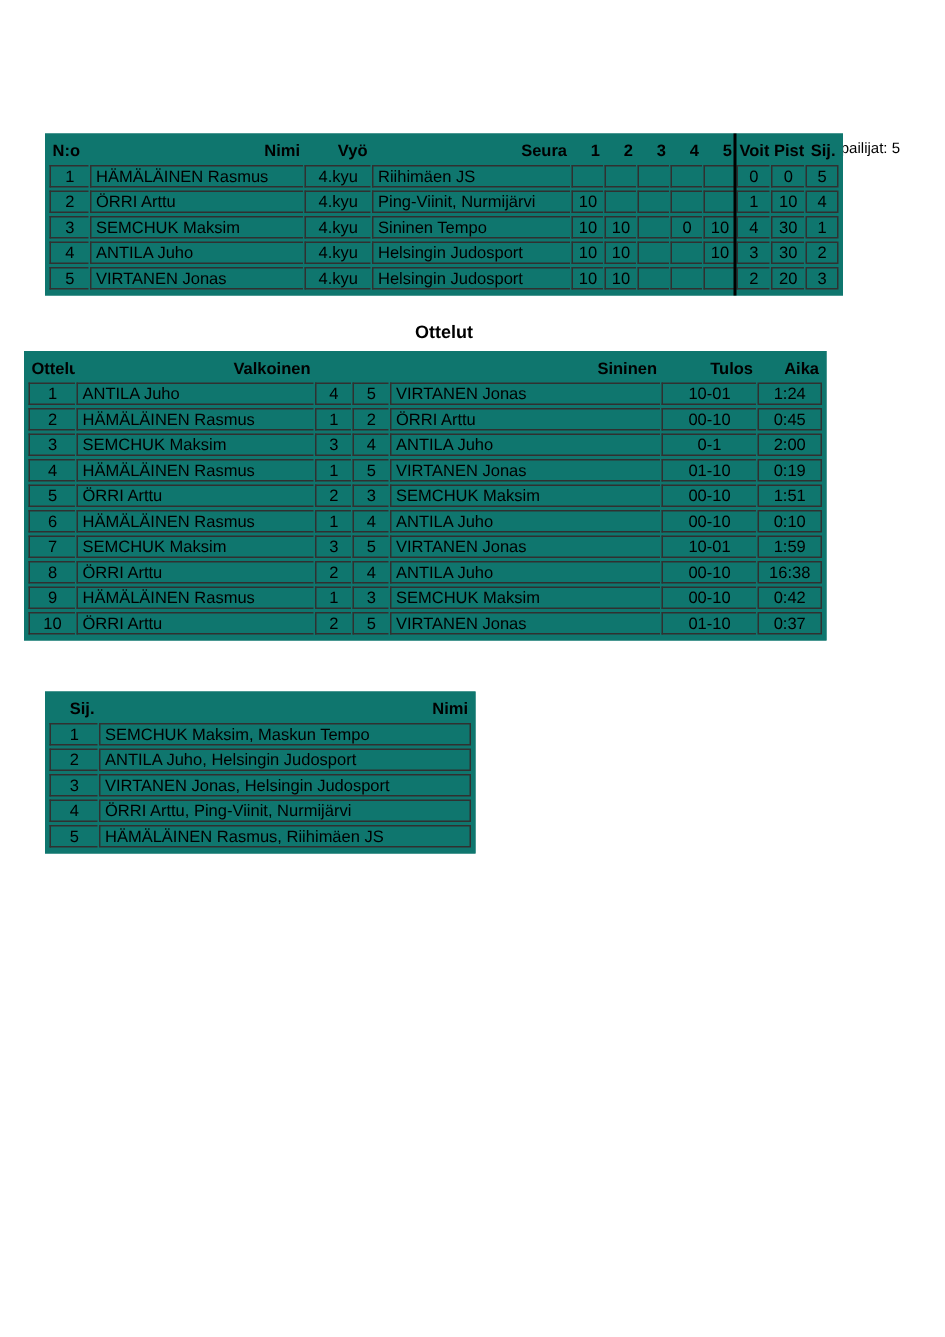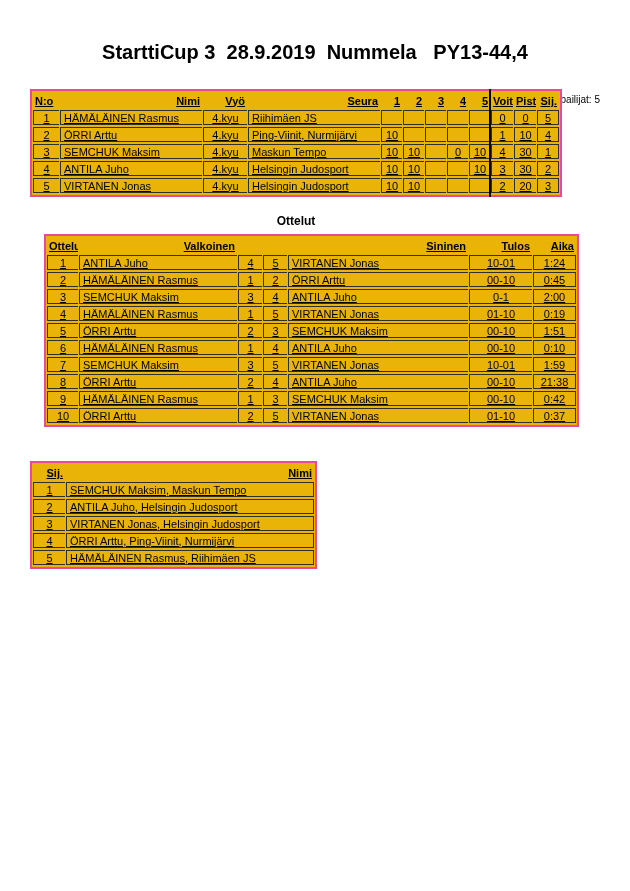--- a/index.html
+++ b/index.html
@@ -12,26 +12,26 @@
     font-size:20px; font-weight:bold; white-space:pre;
   }
   .section-heading { position:absolute; font-size:12px; font-weight:bold; text-align:center; }
   #h-kilpailijat { top:68px; left:30px; width:532px; }
   #count-label { position:absolute; top:70px; right:30px; font-size:10px;margin-top:24px; }
   #h-ottelut { top:214px; left:28px; width:536px; }
   #h-tulokset { top:442px; left:30px; width:287px; }
 
   .twrap { position:absolute; }
   #t1wrap { left:30px; top:89px; }
-  #t2wrap { left:44px; top:234px;border-radius:15px; }
+  #t2wrap { left:16px; top:234px;border-radius:15px; }
   #t3wrap { left:30px; top:461px; }
 
   table {
-    border-collapse:separate; border-spacing:1px 2px; border:2px solid #ec4899;
-    table-layout:fixed; box-sizing:border-box; background:#eab308;text-decoration:underline;
+    border-collapse:separate; border-spacing:1px 2px; border:2px solid #0f766e;
+    table-layout:fixed; box-sizing:border-box; background:#0f766e;
   }
   #t1 { width:532px; } #t2 { width:535px; } #t3 { width:287px; }
 
   th {
     font-size:11px; font-weight:bold; padding:0 2px; height:15px; text-align:right;
     overflow:hidden; white-space:nowrap; box-sizing:border-box; vertical-align:middle;
   }
   td {
     font-size:11px; padding:0 3px; height:15px; text-align:center;
     border:solid #303030; border-width:1px 0 1px 1px;
@@ -39,21 +39,20 @@
   }
   td:last-child { border-right-width:1px; }
   .l { text-align:left; }
   .voit-sep { position:absolute; left:459px; top:0; width:2px; height:100%; background:#000; }
 </style>
 </head>
 <body>
 
 <div class="page">
 
-  <div class="title">StarttiCup 3  28.9.2019  Nummela   PY13-44,4</div>
   <div id="count-label">Kilpailijat: 5</div>
 
   <div class="twrap" id="t1wrap">
     <table id="t1">
       <colgroup>
         <col style="width:26px">
           <col style="width:142px">
           <col style="width:44px">
           <col style="width:132px">
         <col style="width:21px">
@@ -105,21 +104,21 @@
         <td></td>
         <td></td>
         <td>1</td>
         <td>10</td>
         <td>4</td>
       </tr>
       <tr>
         <td>3</td>
         <td class="l">SEMCHUK Maksim</td>
         <td>4.kyu</td>
-        <td class="l">Maskun Tempo</td>
+        <td class="l">Sininen Tempo</td>
         <td>10</td>
         <td>10</td>
         <td></td>
         <td>0</td>
         <td>10</td>
         <td>4</td>
         <td>30</td>
         <td>1</td>
       </tr>
       <tr>
@@ -240,21 +239,21 @@
         <td>10-01</td>
         <td>1:59</td>
       </tr>
       <tr>
         <td>8</td>
         <td class="l">ÖRRI Arttu</td>
         <td>2</td>
         <td>4</td>
         <td class="l">ANTILA Juho</td>
         <td>00-10</td>
-        <td>21:38</td>
+        <td>16:38</td>
       </tr>
       <tr>
         <td>9</td>
         <td class="l">HÄMÄLÄINEN Rasmus</td>
         <td>1</td>
         <td>3</td>
         <td class="l">SEMCHUK Maksim</td>
         <td>00-10</td>
         <td>0:42</td>
       </tr>

